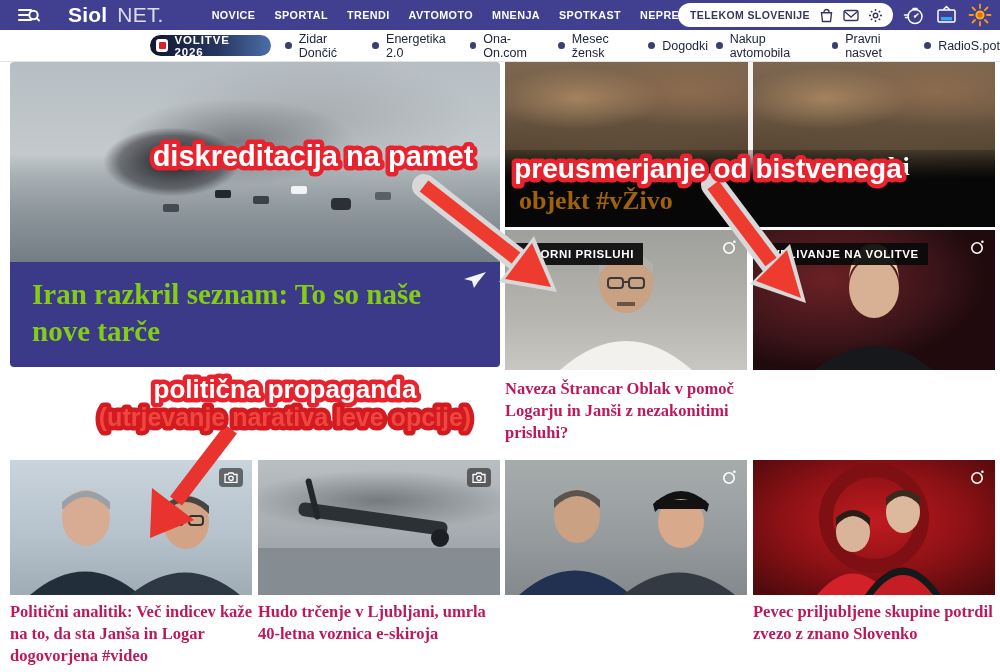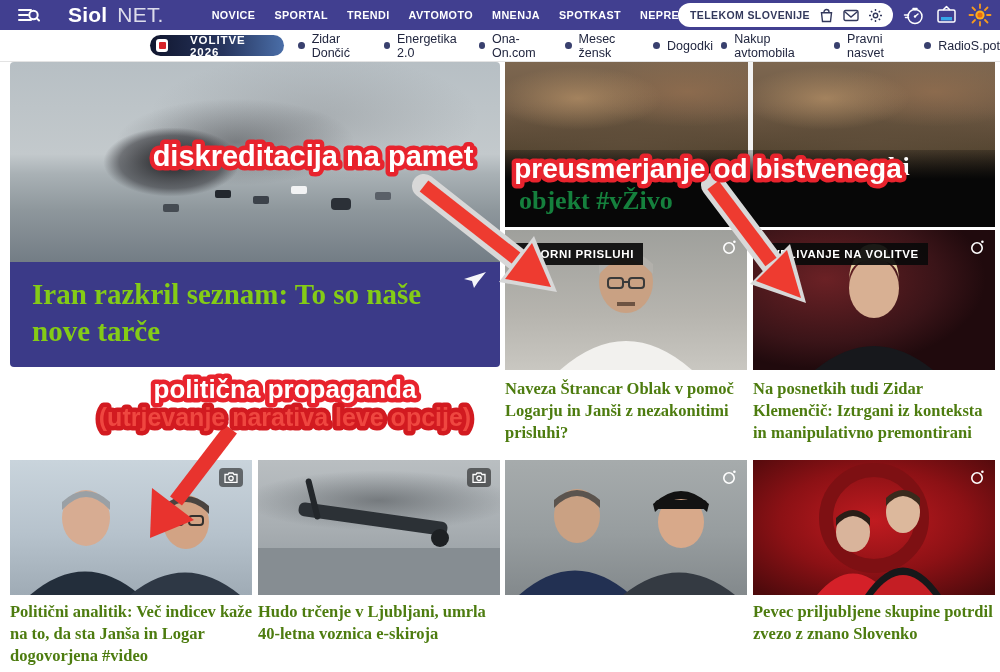--- a/index.html
+++ b/index.html
@@ -20,34 +20,34 @@
   .telekom { background:#fff; border-radius:13px; height:24px; display:flex; align-items:center;
     padding:0 10px 0 12px; gap:9px; cursor:pointer; }
   .telekom span { font-size:10.5px; font-weight:700; color:#33395c; letter-spacing:.4px; white-space:nowrap; }
   .ico { display:flex; align-items:center; justify-content:center; }
 
   
   .subnav { position:absolute; left:0; top:30px; width:1000px; height:32px; background:#fff;
     border-bottom:1px solid #e3e3e3; display:flex; align-items:center; }
   .badge { margin-left:150px; height:21px; border-radius:11px; padding:0 12px 0 6px;
     background:linear-gradient(90deg,#10162e 0%,#27355e 55%,#4a6ea8 100%);
-    display:flex; align-items:center; gap:22px; cursor:pointer; }
+    display:flex; align-items:center; gap:6px; cursor:pointer; }
   .badge b { color:#fff; font-size:11.5px; font-weight:800; letter-spacing:.9px; }
   .badge-ic { width:13px; height:13px; border-radius:3px; background:#fff;
     display:flex; align-items:center; justify-content:center; }
   .badge-ic i { width:7px; height:7px; background:#d6232a; border-radius:1px; display:block; }
   .sublinks { display:flex; align-items:center; gap:8px; margin-left:14px; }
   .sublink { display:flex; align-items:center; gap:7px; text-decoration:none; cursor:pointer; }
   .sublink .dot { width:7px; height:7px; border-radius:50%; background:#39406e; }
   .sublink span.t { font-size:12.5px; color:#21263f; }
 
   
   .img { position:absolute; border-radius:0; overflow:hidden; cursor:pointer; }
   .title { position:absolute; font-family:"Liberation Serif","DejaVu Serif",serif;
-    font-size:16.5px; line-height:22px; font-weight:600; color:#4d7c0f; cursor:pointer; }
+    font-size:16.5px; line-height:22px; font-weight:600; color:#be185d; cursor:pointer; }
 
   .hero-img { left:10px; top:62px; width:490px; height:200px;
     background:
       radial-gradient(95px 48px at 33% 50%, rgba(25,25,28,.92), rgba(45,45,50,.55) 55%, transparent 72%),
       radial-gradient(170px 62px at 46% 40%, rgba(70,72,76,.55), transparent 70%),
       radial-gradient(220px 85px at 62% 28%, rgba(125,129,133,.35), transparent 75%),
       linear-gradient(180deg,#b7bfc4 0%,#c3c9cc 46%,#a9b1b5 56%,#8e979c 74%,#737d85 100%);
     border-radius:4px 4px 0 0; }
   .cars { position:absolute; left:205px; top:128px; width:16px; height:8px; border-radius:2px; background:#23282e;
     box-shadow:38px 6px 0 #3c424a, 76px -4px 0 #f2f3f4, 118px 10px 0 2px #2b3037, -52px 14px 0 #454b52, 160px 2px 0 #5a6068; }
@@ -65,21 +65,21 @@
       radial-gradient(150px 50px at 75% 18%, rgba(150,112,80,.7), transparent 70%),
       radial-gradient(200px 60px at 50% 48%, rgba(95,78,58,.8), transparent 80%),
       linear-gradient(180deg,#7d6750 0%,#6e5944 30%,#52432f 55%,#2c241b 78%,#0b0a08 100%); }
   .vh-l { left:0; width:243px; }
   .vh-r { left:248px; width:242px; }
   .vseam { position:absolute; left:243px; top:0; width:5px; height:90px; background:#f4f4f4; }
   .vband { position:absolute; left:0; bottom:0; width:490px; height:77px;
     background:linear-gradient(180deg, rgba(7,7,7,.25) 0%, #070707 38%); }
   .vfrag1 { position:absolute; left:373px; top:90px; color:#fff; font-family:"Liberation Serif","DejaVu Serif",serif;
     font-size:26px; font-weight:700; }
-  .vline2 { position:absolute; left:14px; top:124px; color:#15803d; font-family:"Liberation Serif","DejaVu Serif",serif;
+  .vline2 { position:absolute; left:14px; top:124px; color:#a16207; font-family:"Liberation Serif","DejaVu Serif",serif;
     font-size:26px; font-weight:700; }
 
   
   .midA-img { left:505px; top:230px; width:242px; height:140px;
     background:linear-gradient(180deg,#9fa09c 0%,#b6b4ae 60%,#c9c7c1 100%); }
   .midB-img { left:753px; top:230px; width:242px; height:140px;
     background:radial-gradient(160px 90px at 30% 35%, #6b2125, #3a1418 70%, #200a0d 100%); }
   .label { position:absolute; left:10px; top:13px; background:rgba(10,10,10,.92); color:#fff;
     font-size:11.5px; font-weight:700; letter-spacing:.6px; padding:5px 9px; white-space:nowrap; }
   .midA-title { left:505px; top:378px; width:242px; }
@@ -304,21 +304,20 @@
       </svg>
     </figure>
     <div class="label">VPLIVANJE NA VOLITVE</div>
     <span class="lens">
       <svg width="16" height="16" viewBox="0 0 16 16">
           <circle cx="8" cy="9" r="5.2" fill="none" stroke="#fff" stroke-width="1.6"></circle>
           <circle cx="13.4" cy="2.8" r="1.3" fill="#fff"></circle>
         </svg>
     </span>
   </div>
-  <div class="title midB-title">Na posnetkih tudi Zidar Klemenčič: Iztrgani iz konteksta in manipulativno premontirani</div>
 
   <div class="img t1-img">
     <figure class="fg">
       <svg width="242" height="135" viewBox="0 0 242 135">
         <path d="M20 135 Q75 88 130 135 Z" fill="#232e3b"></path>
         <ellipse cx="76" cy="58" rx="24" ry="28" fill="#d7ac92"></ellipse>
         <path d="M52 50 Q76 24 100 50 L100 42 Q76 20 52 42 Z" fill="#9aa0a5"></path>
         <path d="M120 135 Q175 90 230 135 Z" fill="#2e3845"></path>
         <ellipse cx="176" cy="62" rx="23" ry="27" fill="#d2a384"></ellipse>
         <path d="M153 54 Q176 30 199 54 L199 46 Q176 26 153 46 Z" fill="#4a4440"></path>

